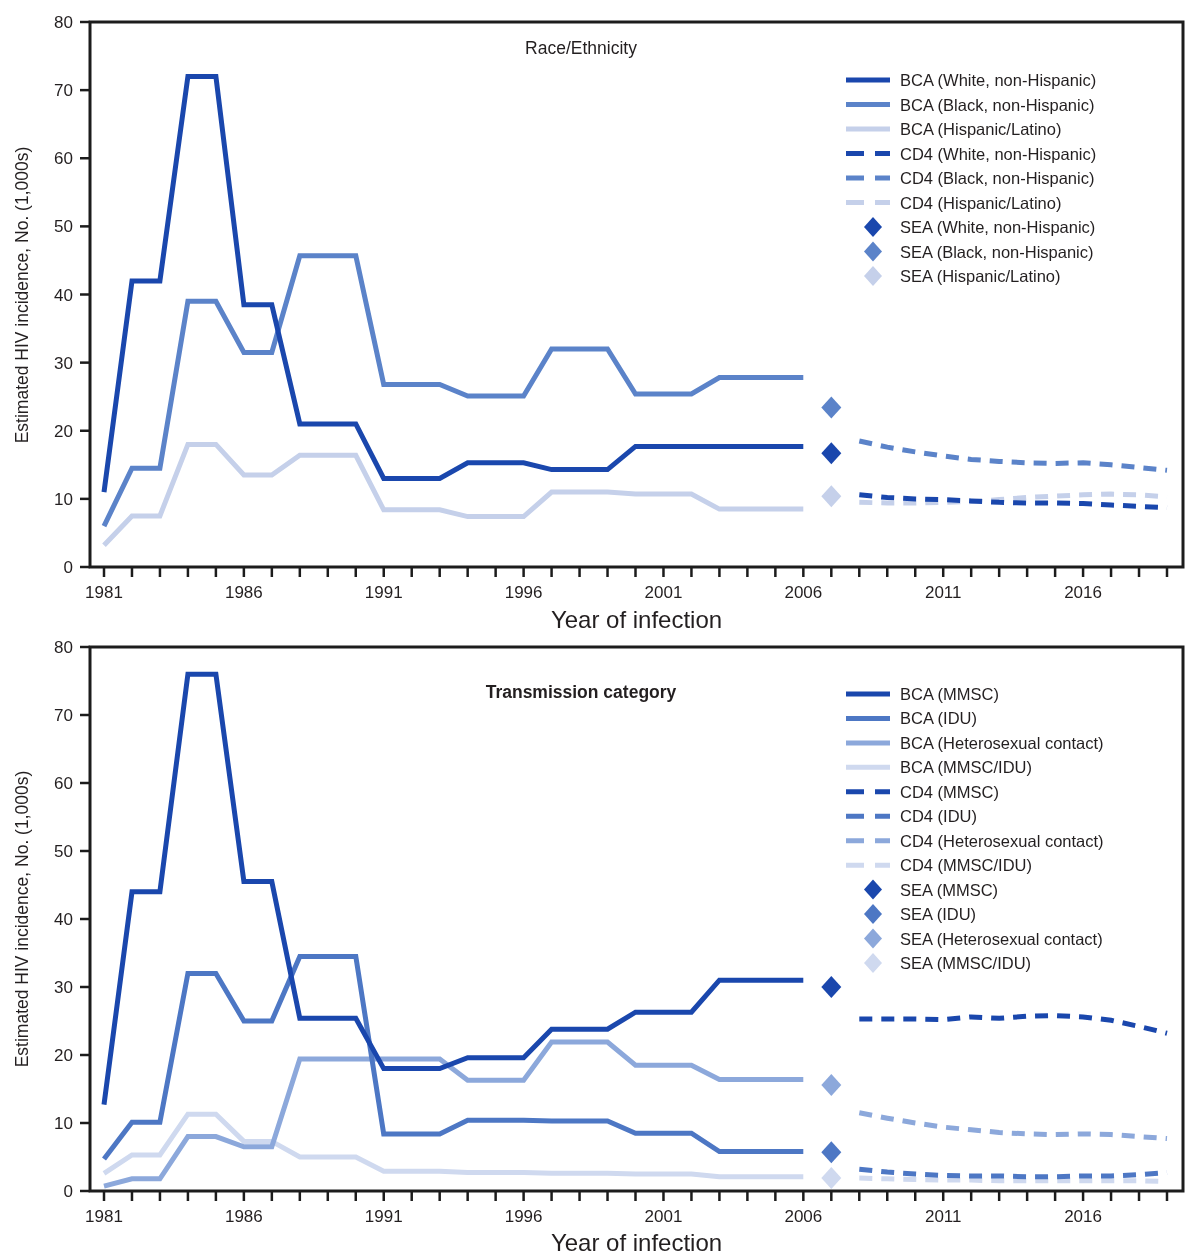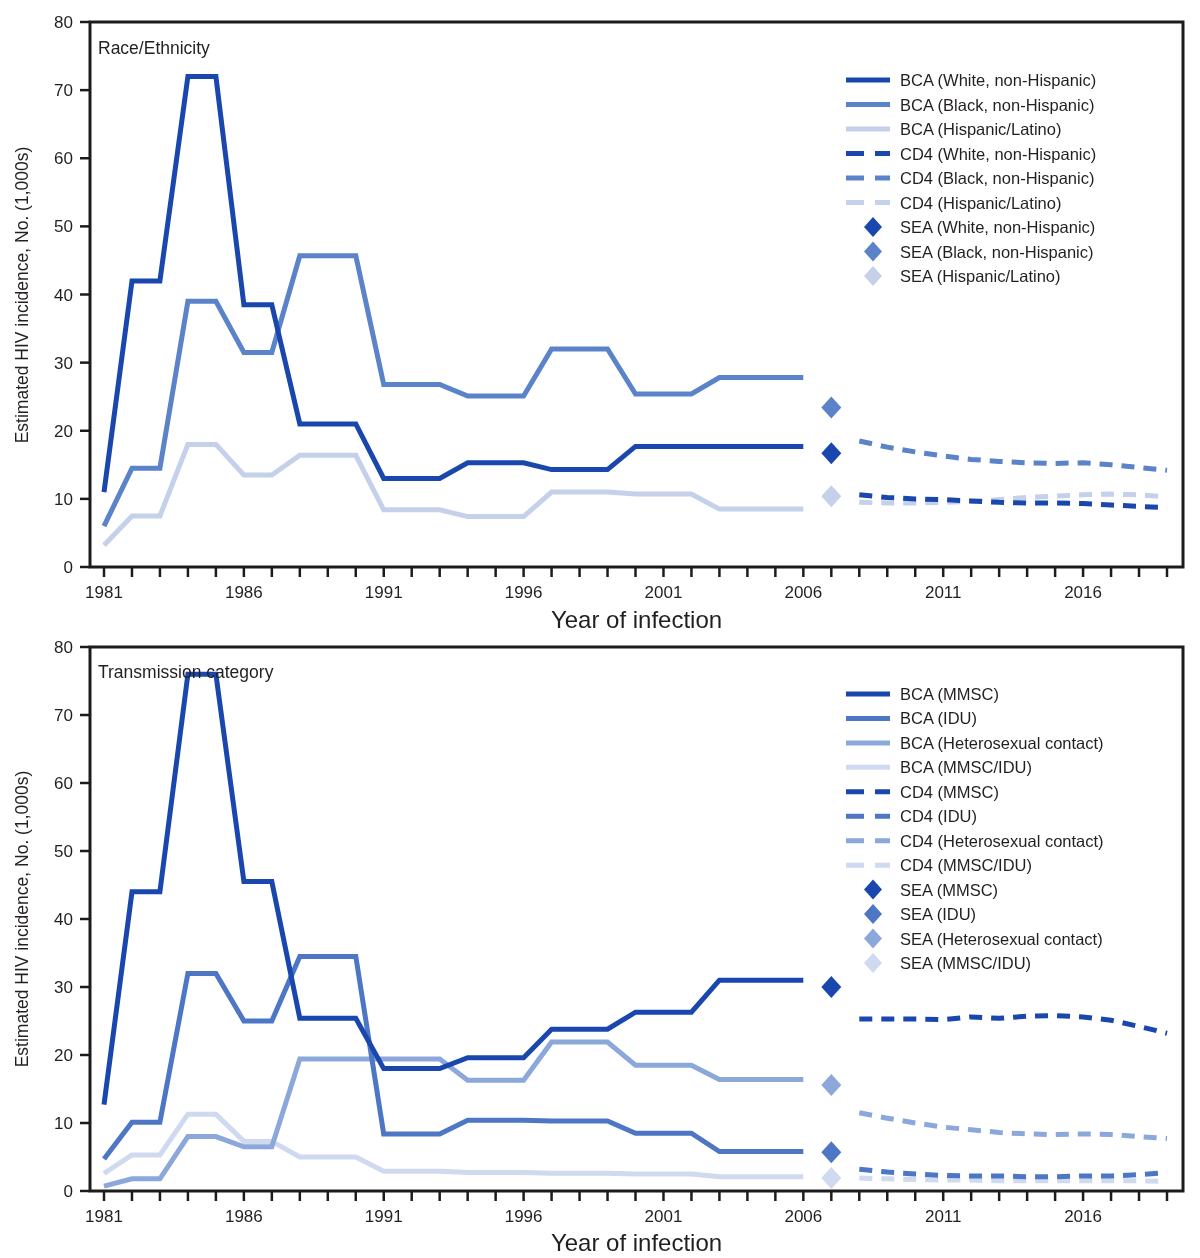--- a/index.html
+++ b/index.html
@@ -1,20 +1,20 @@
 <!DOCTYPE html>
 <html><head>
 <meta charset="utf-8">
 <style>
   html,body{margin:0;padding:0;background:#ffffff;}
   .stage{position:relative;width:1200px;height:1258px;overflow:hidden;background:#ffffff;
          font-family:"Liberation Sans",sans-serif;}
   .stage svg{position:absolute;left:0;top:0;}
-  .chart-title{position:absolute;left:90px;width:982px;
-               font-size:17.5px;color:#231f20;z-index:5;margin-left:8px;}
+  .chart-title{position:absolute;left:90px;width:982px;text-align:center;
+               font-size:17.5px;color:#231f20;z-index:5;}
   .x-label{position:absolute;left:90px;width:1093px;text-align:center;
            font-size:24px;color:#231f20;z-index:5;}
   .y-label{position:absolute;left:-257px;width:560px;height:22px;text-align:center;
            transform:rotate(-90deg);font-size:17.5px;color:#231f20;z-index:5;}
 </style>
 </head>
 <body>
 
 <div class="stage">
   <svg id="figure-svg" width="1200" height="1258" viewBox="0 0 1200 1258">
@@ -225,20 +225,20 @@
           <text x="900" y="920.05" text-anchor="start" fill="#231f20" font-size="16.5px">SEA (IDU)</text>
           <path d="M 873 928.5 L 882 938.5 L 873 948.5 L 864 938.5 Z" fill="#8ca8db"></path>
           <text x="900" y="944.5" text-anchor="start" fill="#231f20" font-size="16.5px">SEA (Heterosexual contact)</text>
           <path d="M 873 952.95 L 882 962.95 L 873 972.95 L 864 962.95 Z" fill="#cfd9ef"></path>
           <text x="900" y="968.95" text-anchor="start" fill="#231f20" font-size="16.5px">SEA (MMSC/IDU)</text>
         </g>
       </g>
     </svg>
 
   <div class="chart-title" style="top:38px;">Race/Ethnicity</div>
-  <div class="chart-title" style="top:662px;">Transmission category</div>
+  <div class="chart-title" style="top:682px;font-weight:bold;">Transmission category</div>
 
   <div class="x-label" style="top:606px;">Year of infection</div>
   <div class="x-label" style="top:1229px;">Year of infection</div>
 
   <div class="y-label" style="top:284px;">Estimated HIV incidence, No. (1,000s)</div>
   <div class="y-label" style="top:908px;">Estimated HIV incidence, No. (1,000s)</div>
 </div>
 
 </body></html>

